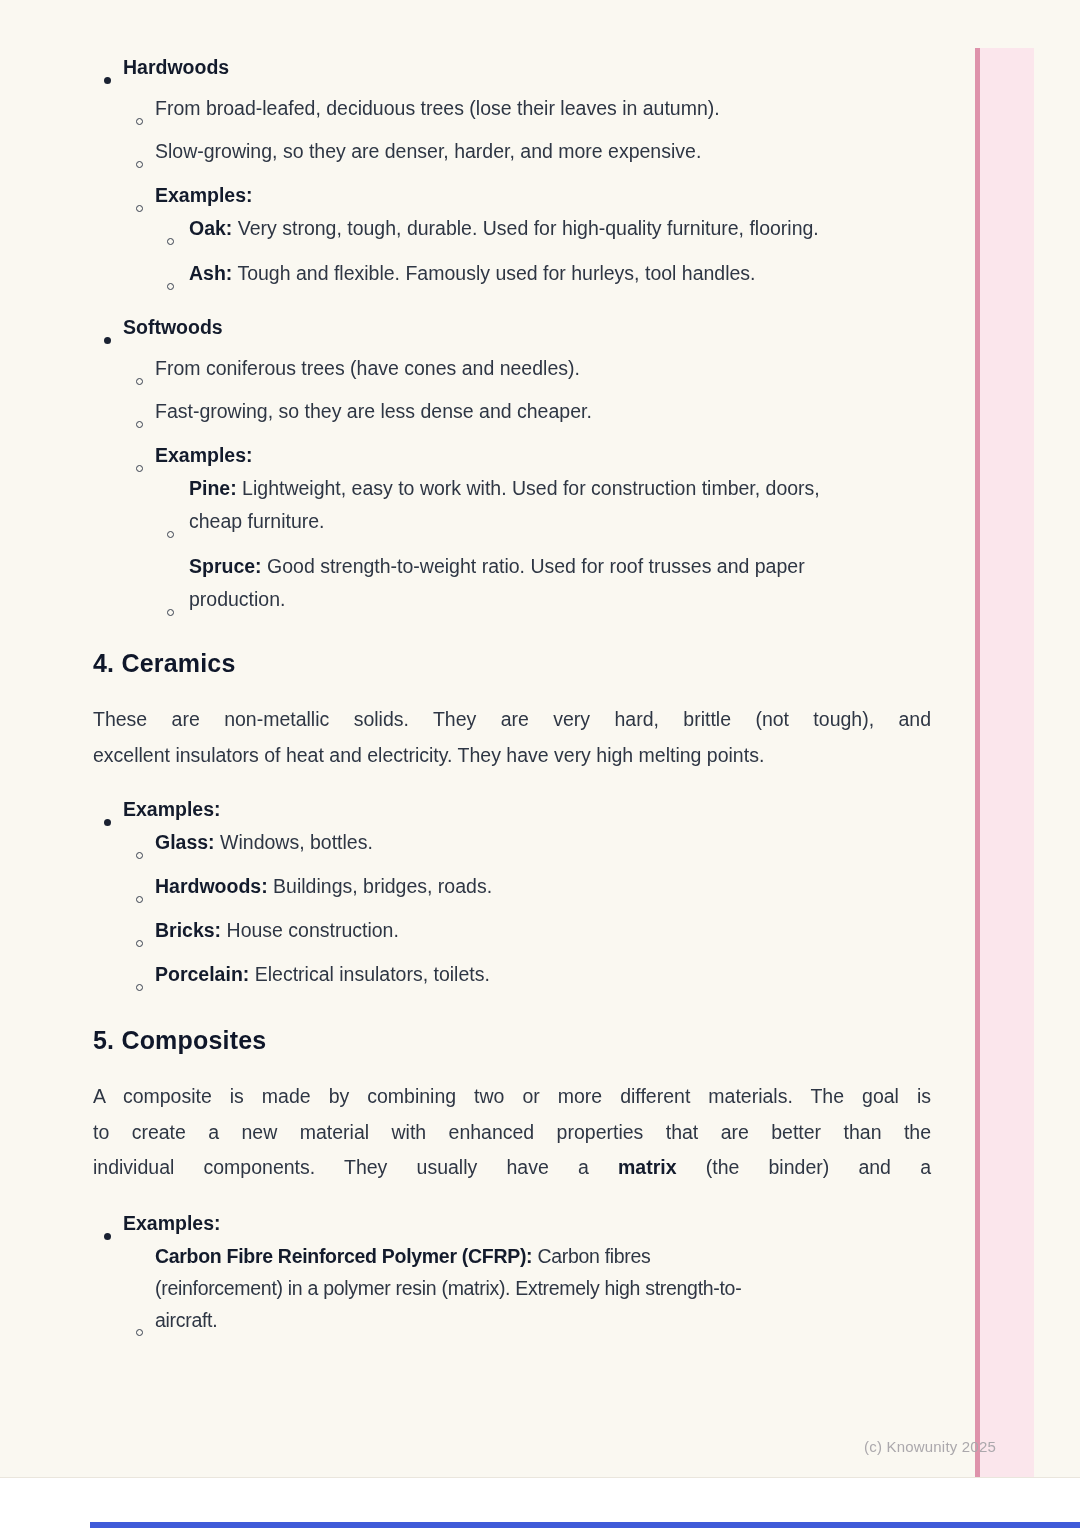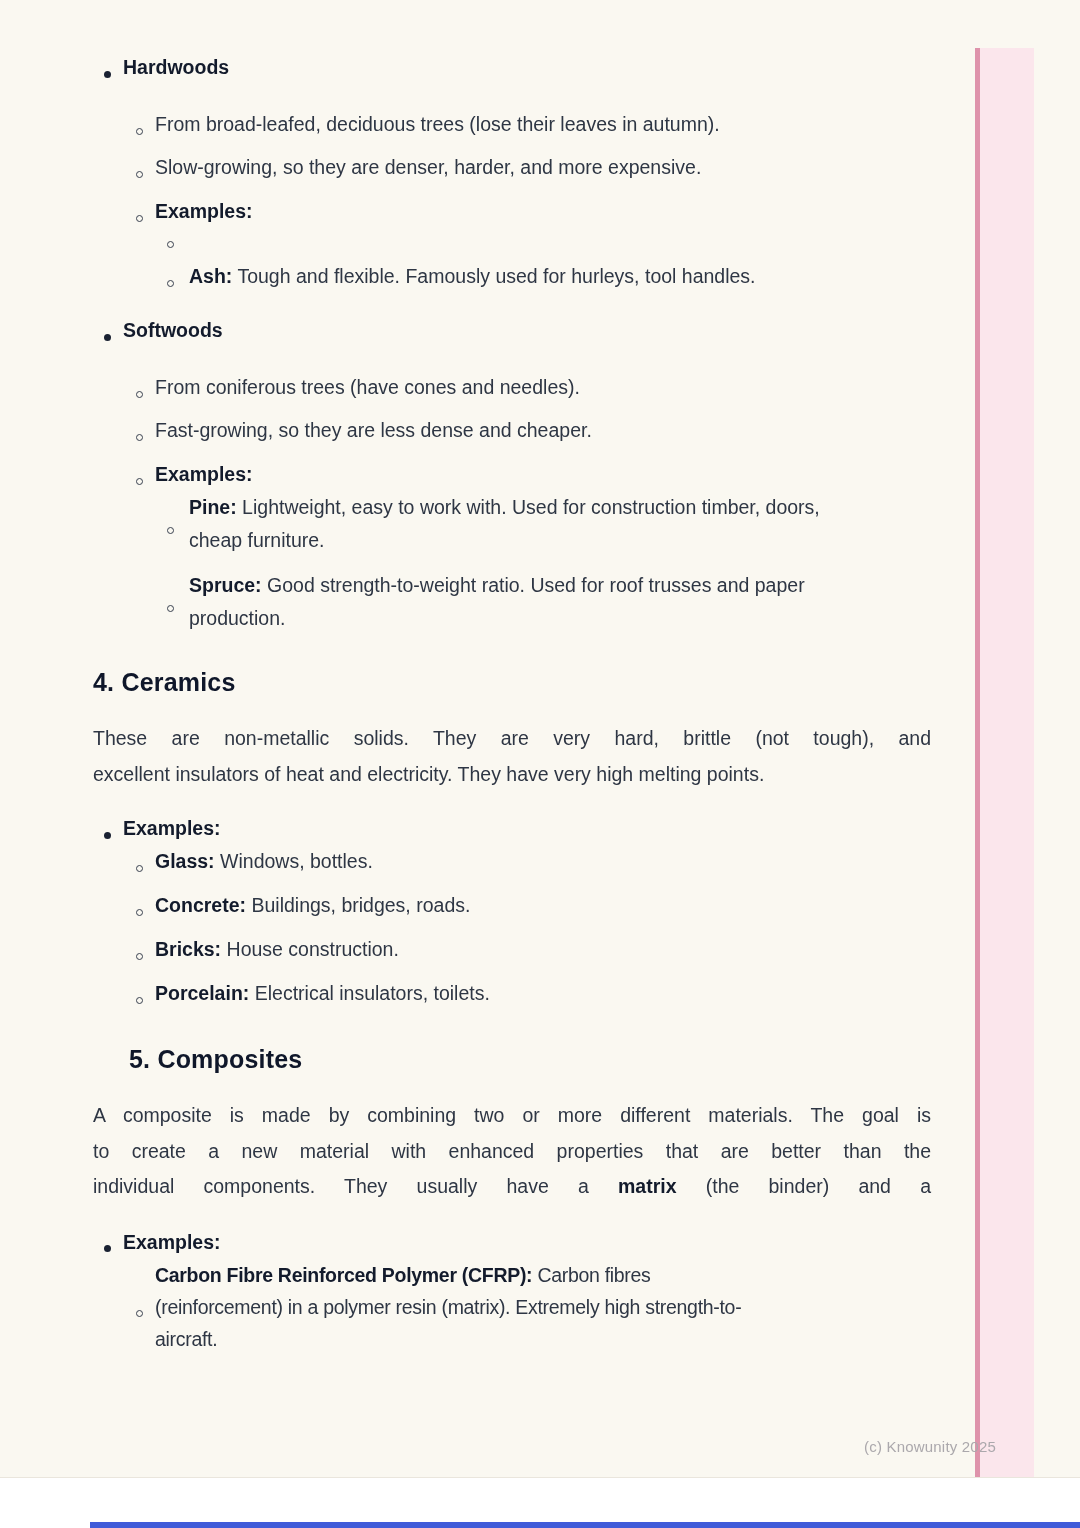--- a/index.html
+++ b/index.html
@@ -26,40 +26,40 @@
     background:#3F5BD9; z-index:4;
   }
   .watermark {
     position:absolute; left:864px; top:1438px; z-index:3;
     font-size:15px; color:#ABA8AC; letter-spacing:0.2px;
   }
   .content {
     position:absolute; left:93px; top:51px; width:838px; z-index:2;
     font-size:19.5px; line-height:33px;
   }
-  .row { display:flex; align-items:center; width:742px; line-height:33px; }
+  .row { display:flex; align-items:flex-end; width:742px; line-height:33px; }
   .m { flex:none; margin-top:13px; border-radius:50%; }
   .disc { width:7px; height:7px; background:#1A2232; margin-left:11px; margin-right:12px; }
   .ring { width:5px; height:5px; border:1.7px solid #39414F; background:transparent; }
   .l2 .m { margin-left:43px; margin-right:12px; }
   .l3 .m { margin-left:74px; margin-right:15px; }
   .txt { flex:1; min-width:0; }
   .b { font-weight:bold; color:#131B2C; }
   .t1 { font-weight:bold; color:#131B2C; }
   h2 {
     margin:30px 0 22px 0; font-size:25px; line-height:34px; font-weight:bold;
     color:#0f172a; letter-spacing:0.2px;
   }
-  h2.mt32 { margin-top:32px;margin-left:36px; }
+  h2.mt32 { margin-top:32px; }
   .para { width:838px; line-height:35.5px; }
   .pline { text-align:justify; text-align-last:justify; }
   .plast { text-align-last:left; }
   .cfrp { line-height:32px; letter-spacing:-0.3px; }
   .mt0{margin-top:0} .mt10{margin-top:10px} .mt11{margin-top:11px} .mt12{margin-top:12px}
-  .mt20{margin-top:20px} .mt21{margin-top:21px} .mt22{margin-top:24px}
+  .mt20{margin-top:20px} .mt21{margin-top:21px} .mt22{margin-top:8px}
 </style>
 </head>
 <body>
 
 <div class="page">
   <div class="paper"></div>
   <div class="pink-line"></div>
   <div class="pink-panel"></div>
 
   <div class="content">
@@ -75,20 +75,21 @@
     <div class="row l2 mt10">
       <span class="m ring"></span>
       <span class="txt">Slow-growing, so they are denser, harder, and more expensive.</span>
     </div>
     <div class="row l2 mt11">
       <span class="m ring"></span>
       <span class="txt b">Examples:</span>
     </div>
     <div class="row l3 mt0">
       <span class="m ring"></span>
+      <span class="txt"><span class="b">Oak:</span><span> Very strong, tough, durable. Used for high-quality furniture, flooring.</span></span>
     </div>
     <div class="row l3 mt12">
       <span class="m ring"></span>
       <span class="txt"><span class="b">Ash:</span><span> Tough and flexible. Famously used for hurleys, tool handles.</span></span>
     </div>
 
     <div class="row l1 mt21">
       <span class="m disc"></span>
       <span class="txt t1">Softwoods</span>
     </div>
@@ -121,21 +122,21 @@
     <div class="row l1 mt20">
       <span class="m disc"></span>
       <span class="txt b">Examples:</span>
     </div>
     <div class="row l2 mt0">
       <span class="m ring"></span>
       <span class="txt"><span class="b">Glass:</span><span> Windows, bottles.</span></span>
     </div>
     <div class="row l2 mt11">
       <span class="m ring"></span>
-      <span class="txt"><span class="b">Concrete:</span><span> Buildings, bridges, roads.</span></span>
+      <span class="txt"><span class="b">Hardwoods:</span><span> Buildings, bridges, roads.</span></span>
     </div>
     <div class="row l2 mt11">
       <span class="m ring"></span>
       <span class="txt"><span class="b">Bricks:</span><span> House construction.</span></span>
     </div>
     <div class="row l2 mt11">
       <span class="m ring"></span>
       <span class="txt"><span class="b">Porcelain:</span><span> Electrical insulators, toilets.</span></span>
     </div>
 

